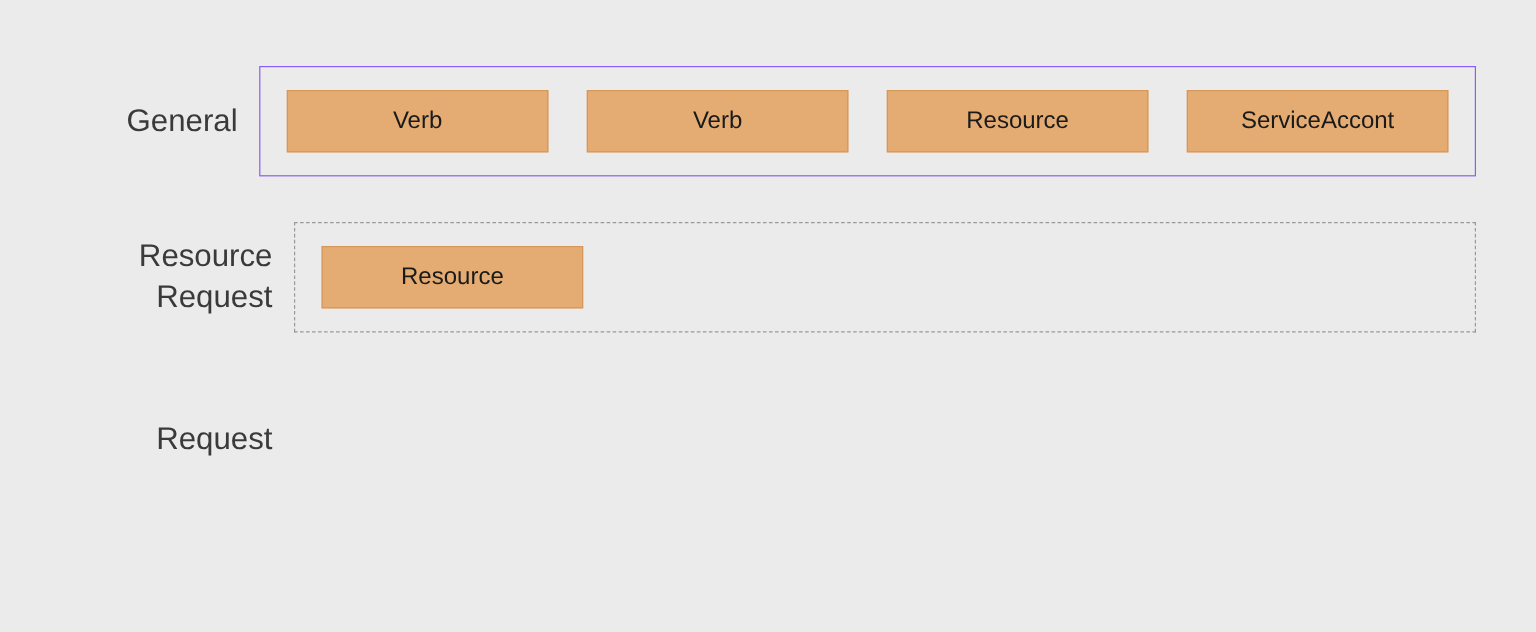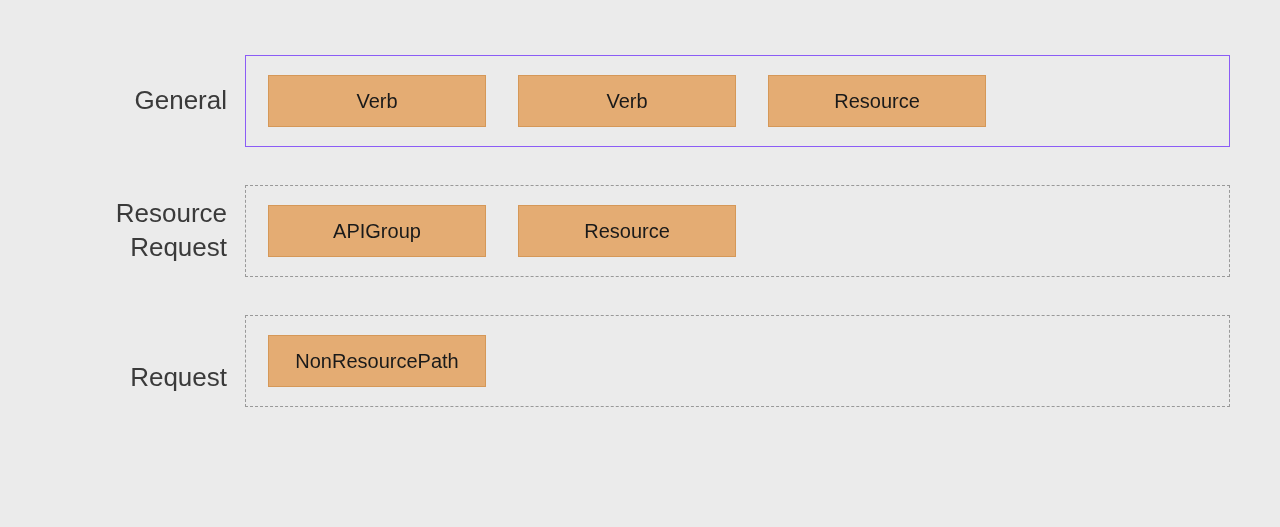--- a/index.html
+++ b/index.html
@@ -55,35 +55,32 @@
   </style>
 </head>
 <body>
 
 <div class="row">
   <div class="row-label">General</div>
   <div class="group-box group-solid">
     <div class="chip">Verb</div>
     <div class="chip">Verb</div>
     <div class="chip">Resource</div>
+    <div class="chip">ServiceAccont</div>
   </div>
 </div>
 
 <div class="row">
   <div class="row-label">
     <span>Resource</span><br>
     <span>Request</span>
   </div>
   <div class="group-box group-dashed">
-    <div class="chip">APIGroup</div>
     <div class="chip">Resource</div>
   </div>
 </div>
 
 <div class="row">
   <div class="row-label">
     <br>
     <span>Request</span>
   </div>
-  <div class="group-box group-dashed">
-    <div class="chip">NonResourcePath</div>
-  </div>
 </div>
 
 </body></html>

